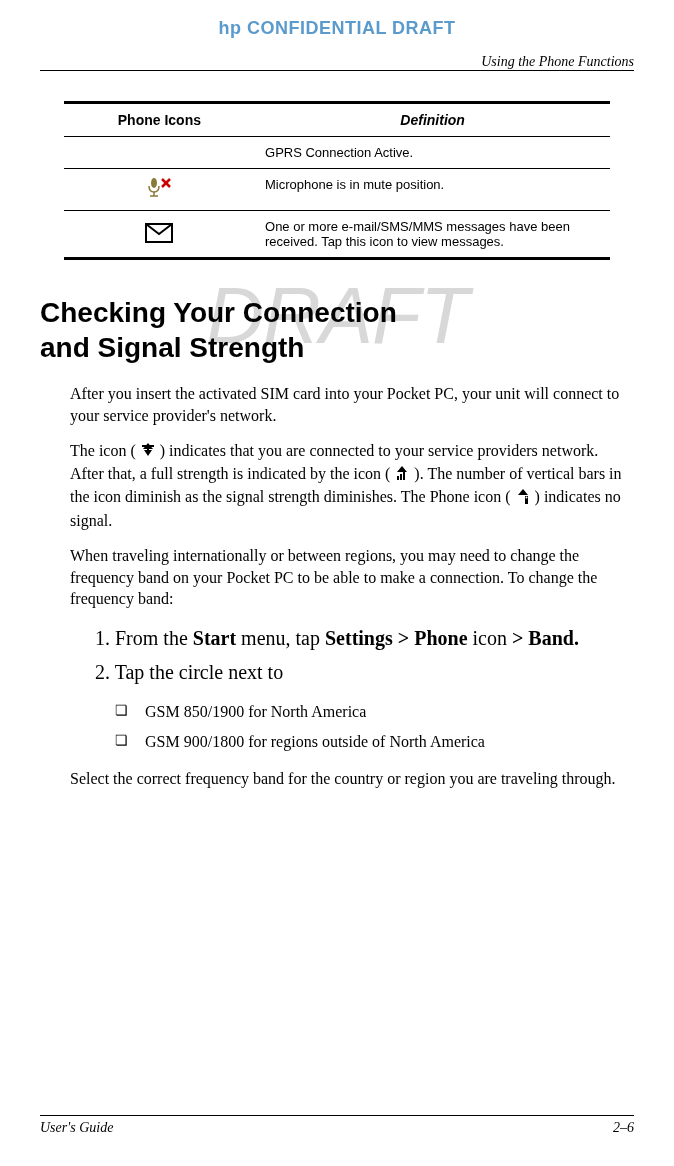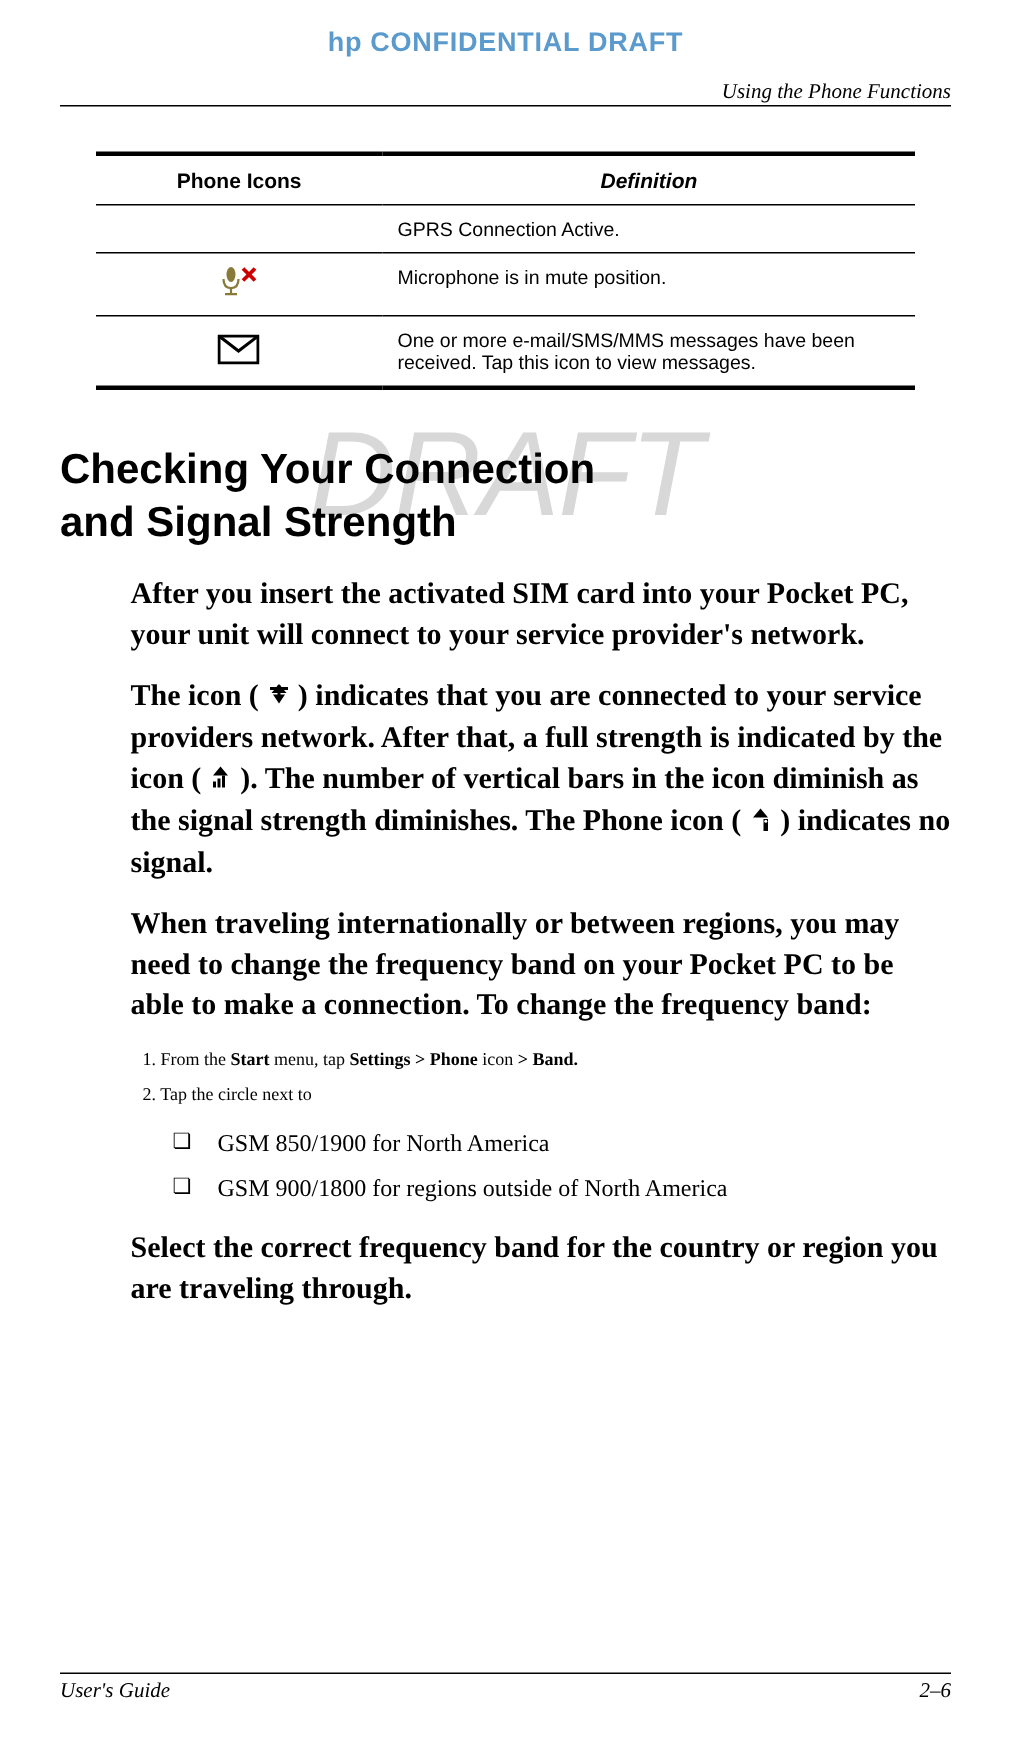--- a/index.html
+++ b/index.html
@@ -86,36 +86,35 @@
       letter-spacing: -1px;
     }
     .section-heading {
       font-family: Arial, sans-serif;
       font-weight: bold;
       font-size: 28px;
       margin-bottom: 18px;
       line-height: 1.25;
     }
     .body-text {
-      font-size: 20px;
+      font-size: 16px;
       line-height: 1.35;
       margin-bottom: 14px;
-      margin-left: 47px;
-      font-weight: bold;
+      margin-left: 30px;
     }
     .body-text .inline-icon {
       display: inline-block;
       vertical-align: middle;
     }
     .step-list {
       margin-left: 55px;
       margin-bottom: 14px;
     }
     .step-item {
-      font-size: 12px;
+      font-size: 20px;
       line-height: 1.4;
       margin-bottom: 6px;
     }
     .bullet-list {
       margin-left: 75px;
       margin-bottom: 14px;
     }
     .bullet-item {
       font-size: 16px;
       line-height: 1.5;

